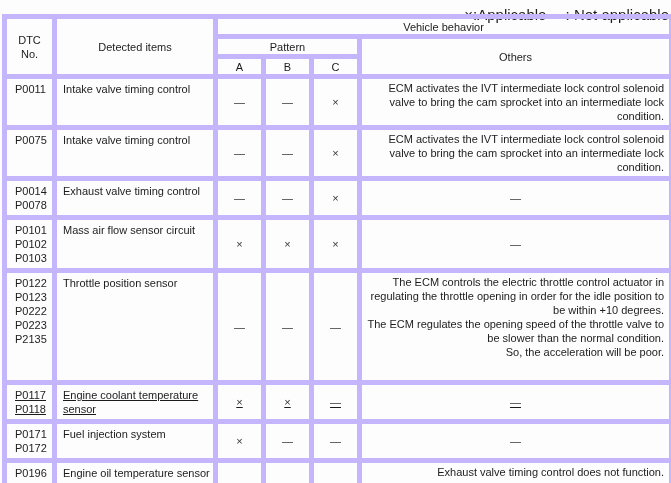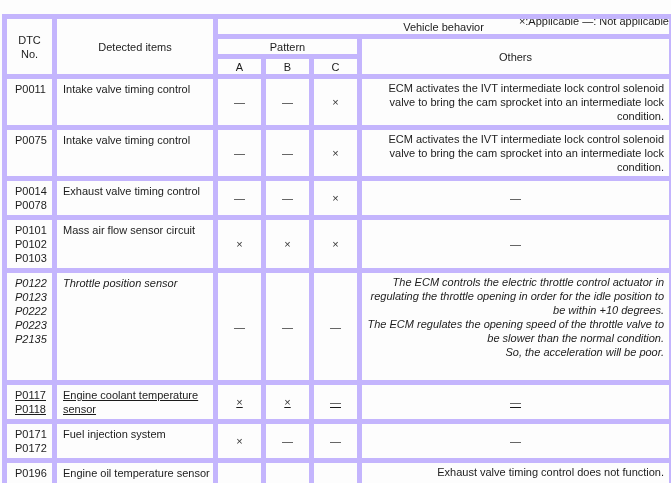--- a/index.html
+++ b/index.html
@@ -7,22 +7,22 @@
     width: 671px; height: 483px;
     background: #fdfdfd;
     font-family: "Liberation Sans", sans-serif;
     color: #1c1c1c;
     overflow: hidden;
   }
   .page { width: 671px; height: 483px; position: relative; }
 
   .legend {
     position: absolute;
-    top: 15px; right: 2px;
-    font-size: 11px;
+    top: 9px; right: 2px;
+    font-size: 15px;
     line-height: 12px;
     text-align: right;
     white-space: pre;
   }
 
   table.dtc-table {
     position: absolute;
     top: 14px; left: 2px;
     width: 667px;
     table-layout: fixed;
@@ -74,21 +74,21 @@
   td.others-dash {
     text-align: center;
     vertical-align: middle;
     color: #333;
   }
 
   tbody tr:nth-child(1) { height: 44px; }
   tbody tr:nth-child(2) { height: 46px; }
   tbody tr:nth-child(3) { height: 38px; margin-left: 48px; }
   tbody tr:nth-child(4) { height: 42px; }
-  tbody tr:nth-child(5) { height: 112px; font-style: italic; }
+  tbody tr:nth-child(5) { height: 112px; }
   tbody tr:nth-child(6) { height: 35px; text-decoration: underline; }
   tbody tr:nth-child(7) { height: 32px; }
   tbody tr:nth-child(8) { height: 48px; }
 </style>
 </head>
 <body>
 
 <div class="page">
 
   <div class="legend">×:Applicable —: Not applicable</div>

